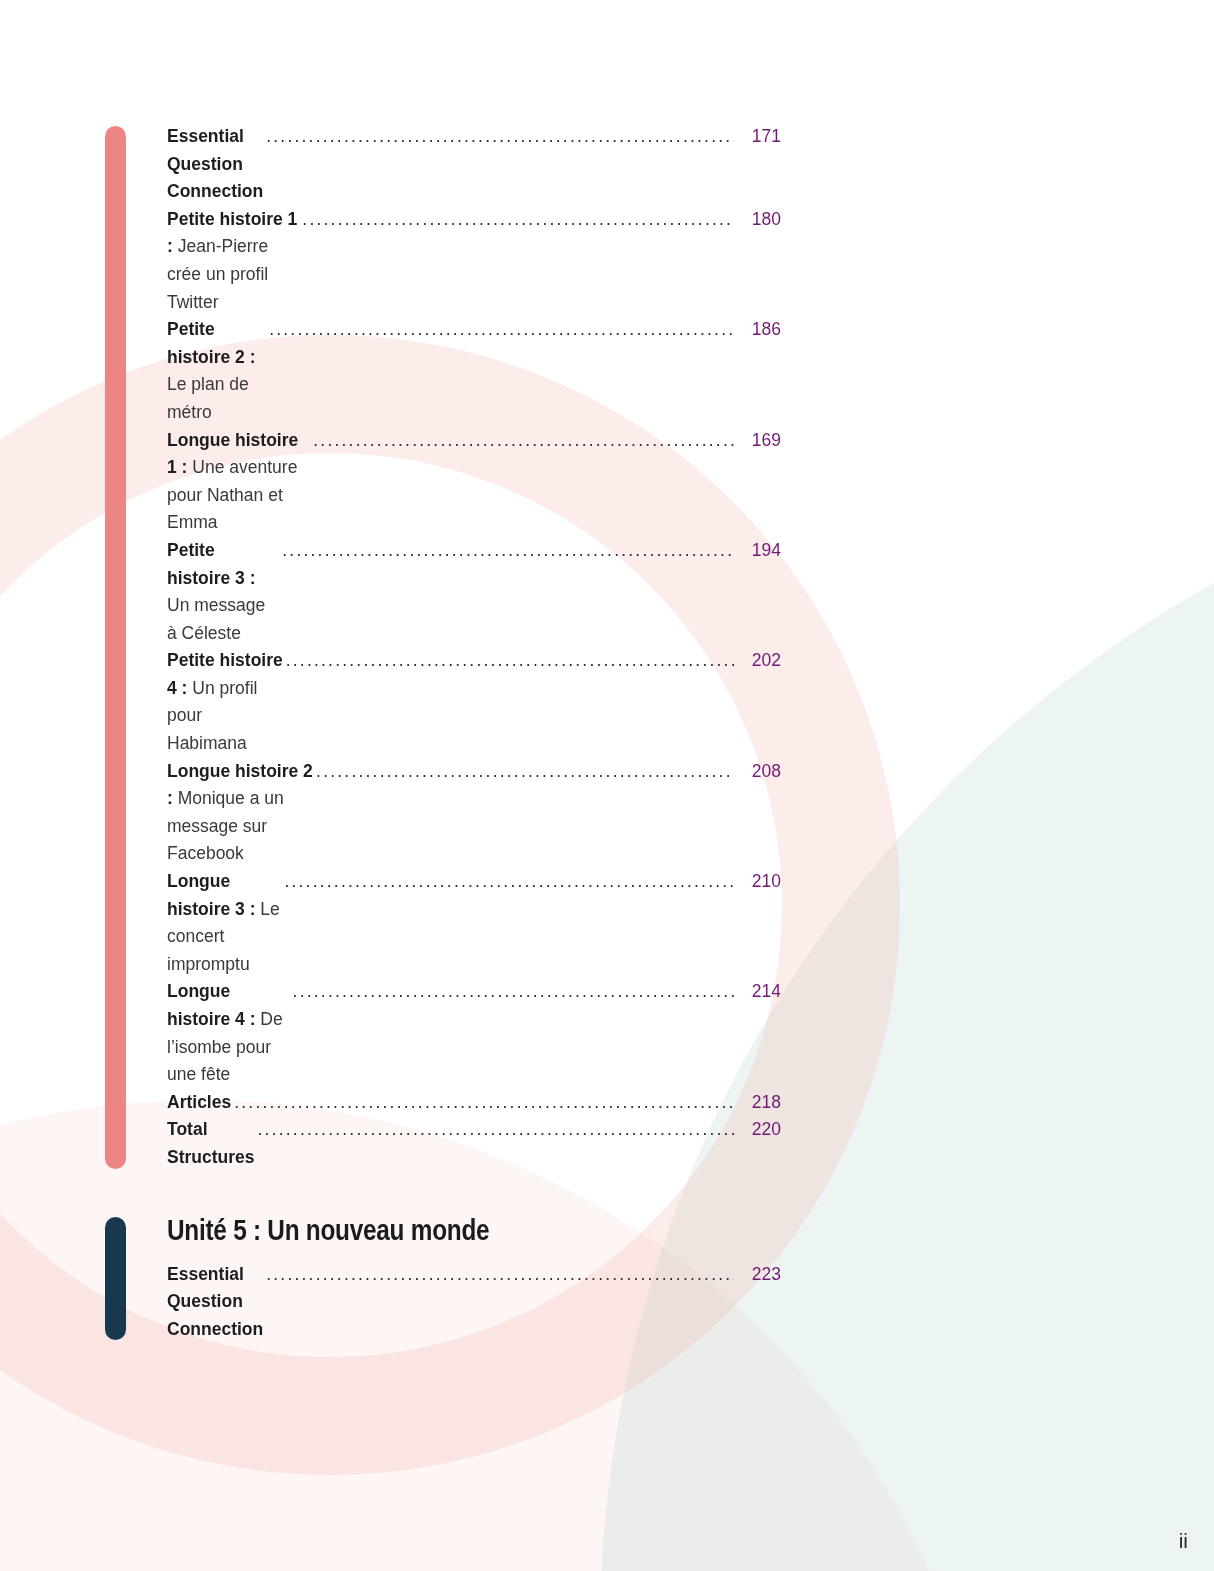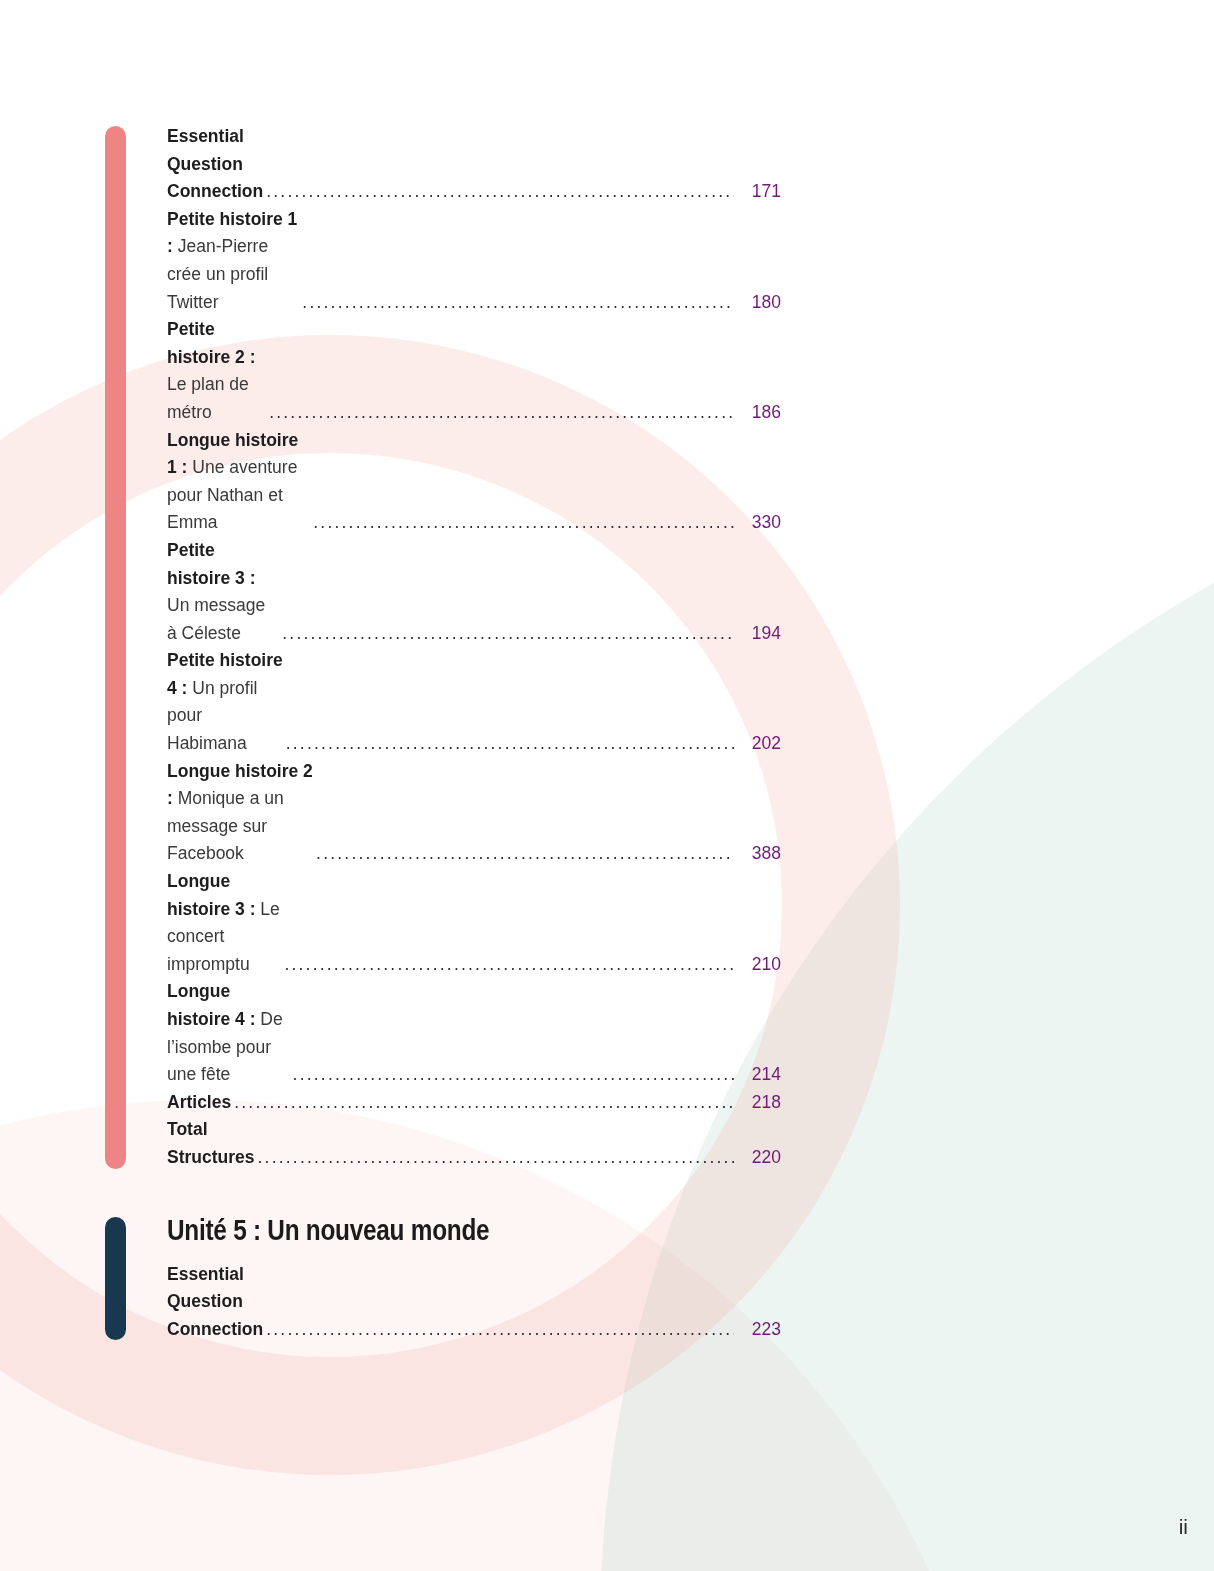--- a/index.html
+++ b/index.html
@@ -27,33 +27,33 @@
   .bar{
     position:absolute;left:0;top:3px;bottom:3px;width:21px;border-radius:11px;
   }
   .title{
     margin:0 0 14px 0;font-size:29px;line-height:33px;font-weight:bold;
     color:#1b1b1b;letter-spacing:-0.3px;white-space:nowrap;
   }
   .cond{display:inline-block;transform:scaleX(0.84);transform-origin:left center;white-space:nowrap;}
   .entries{list-style:none;margin:0;padding:0;}
   .entry{
-    display:flex;align-items:flex-end;
+    display:flex;align-items:flex-start;
     font-size:17.5px;line-height:27.6px;color:#2a2a2a;
   }
   .entry b{font-weight:bold;color:#1d1d1f;}
   .rest{color:#3a3a3a;}
   .dots{
     flex:1 1 auto;overflow:hidden;white-space:nowrap;min-width:10px;
     margin:0 3px;letter-spacing:2.2px;color:#2e2e2e;
   }
   .dots::after{content:"........................................................................................................................................................................................";}
   .pg{min-width:44px;text-align:right;color:#701a75;}
   .folio{
-    position:absolute;right:26px;bottom:32px;z-index:2;
+    position:absolute;right:26px;bottom:18px;z-index:2;
     font-size:21px;color:#2b2b2b;
   }
 </style>
 </head>
 <body>
 
 <div class="bg bg-pink-fill"></div>
 <div class="bg bg-teal"></div>
 <div class="bg bg-ring"></div>
 
@@ -73,36 +73,36 @@
             <span class="pg">180</span>
           </li>
           <li class="entry">
             <span class="lbl"><b>Petite histoire 2 :</b><span class="rest"> Le plan de métro</span></span>
             <span class="dots"></span>
             <span class="pg">186</span>
           </li>
           <li class="entry">
             <span class="lbl"><b>Longue histoire 1 :</b><span class="rest"> Une aventure pour Nathan et Emma</span></span>
             <span class="dots"></span>
-            <span class="pg">330</span>
+            <span class="pg">169</span>
           </li>
           <li class="entry">
             <span class="lbl"><b>Petite histoire 3 :</b><span class="rest"> Un message à Céleste</span></span>
             <span class="dots"></span>
             <span class="pg">194</span>
           </li>
           <li class="entry">
             <span class="lbl"><b>Petite histoire 4 :</b><span class="rest"> Un profil pour Habimana</span></span>
             <span class="dots"></span>
             <span class="pg">202</span>
           </li>
           <li class="entry">
             <span class="lbl"><b>Longue histoire 2 :</b><span class="rest"> Monique a un message sur Facebook</span></span>
             <span class="dots"></span>
-            <span class="pg">388</span>
+            <span class="pg">208</span>
           </li>
           <li class="entry">
             <span class="lbl"><b>Longue histoire 3 :</b><span class="rest"> Le concert impromptu</span></span>
             <span class="dots"></span>
             <span class="pg">210</span>
           </li>
           <li class="entry">
             <span class="lbl"><b>Longue histoire 4 :</b><span class="rest"> De l’isombe pour une fête</span></span>
             <span class="dots"></span>
             <span class="pg">214</span>

